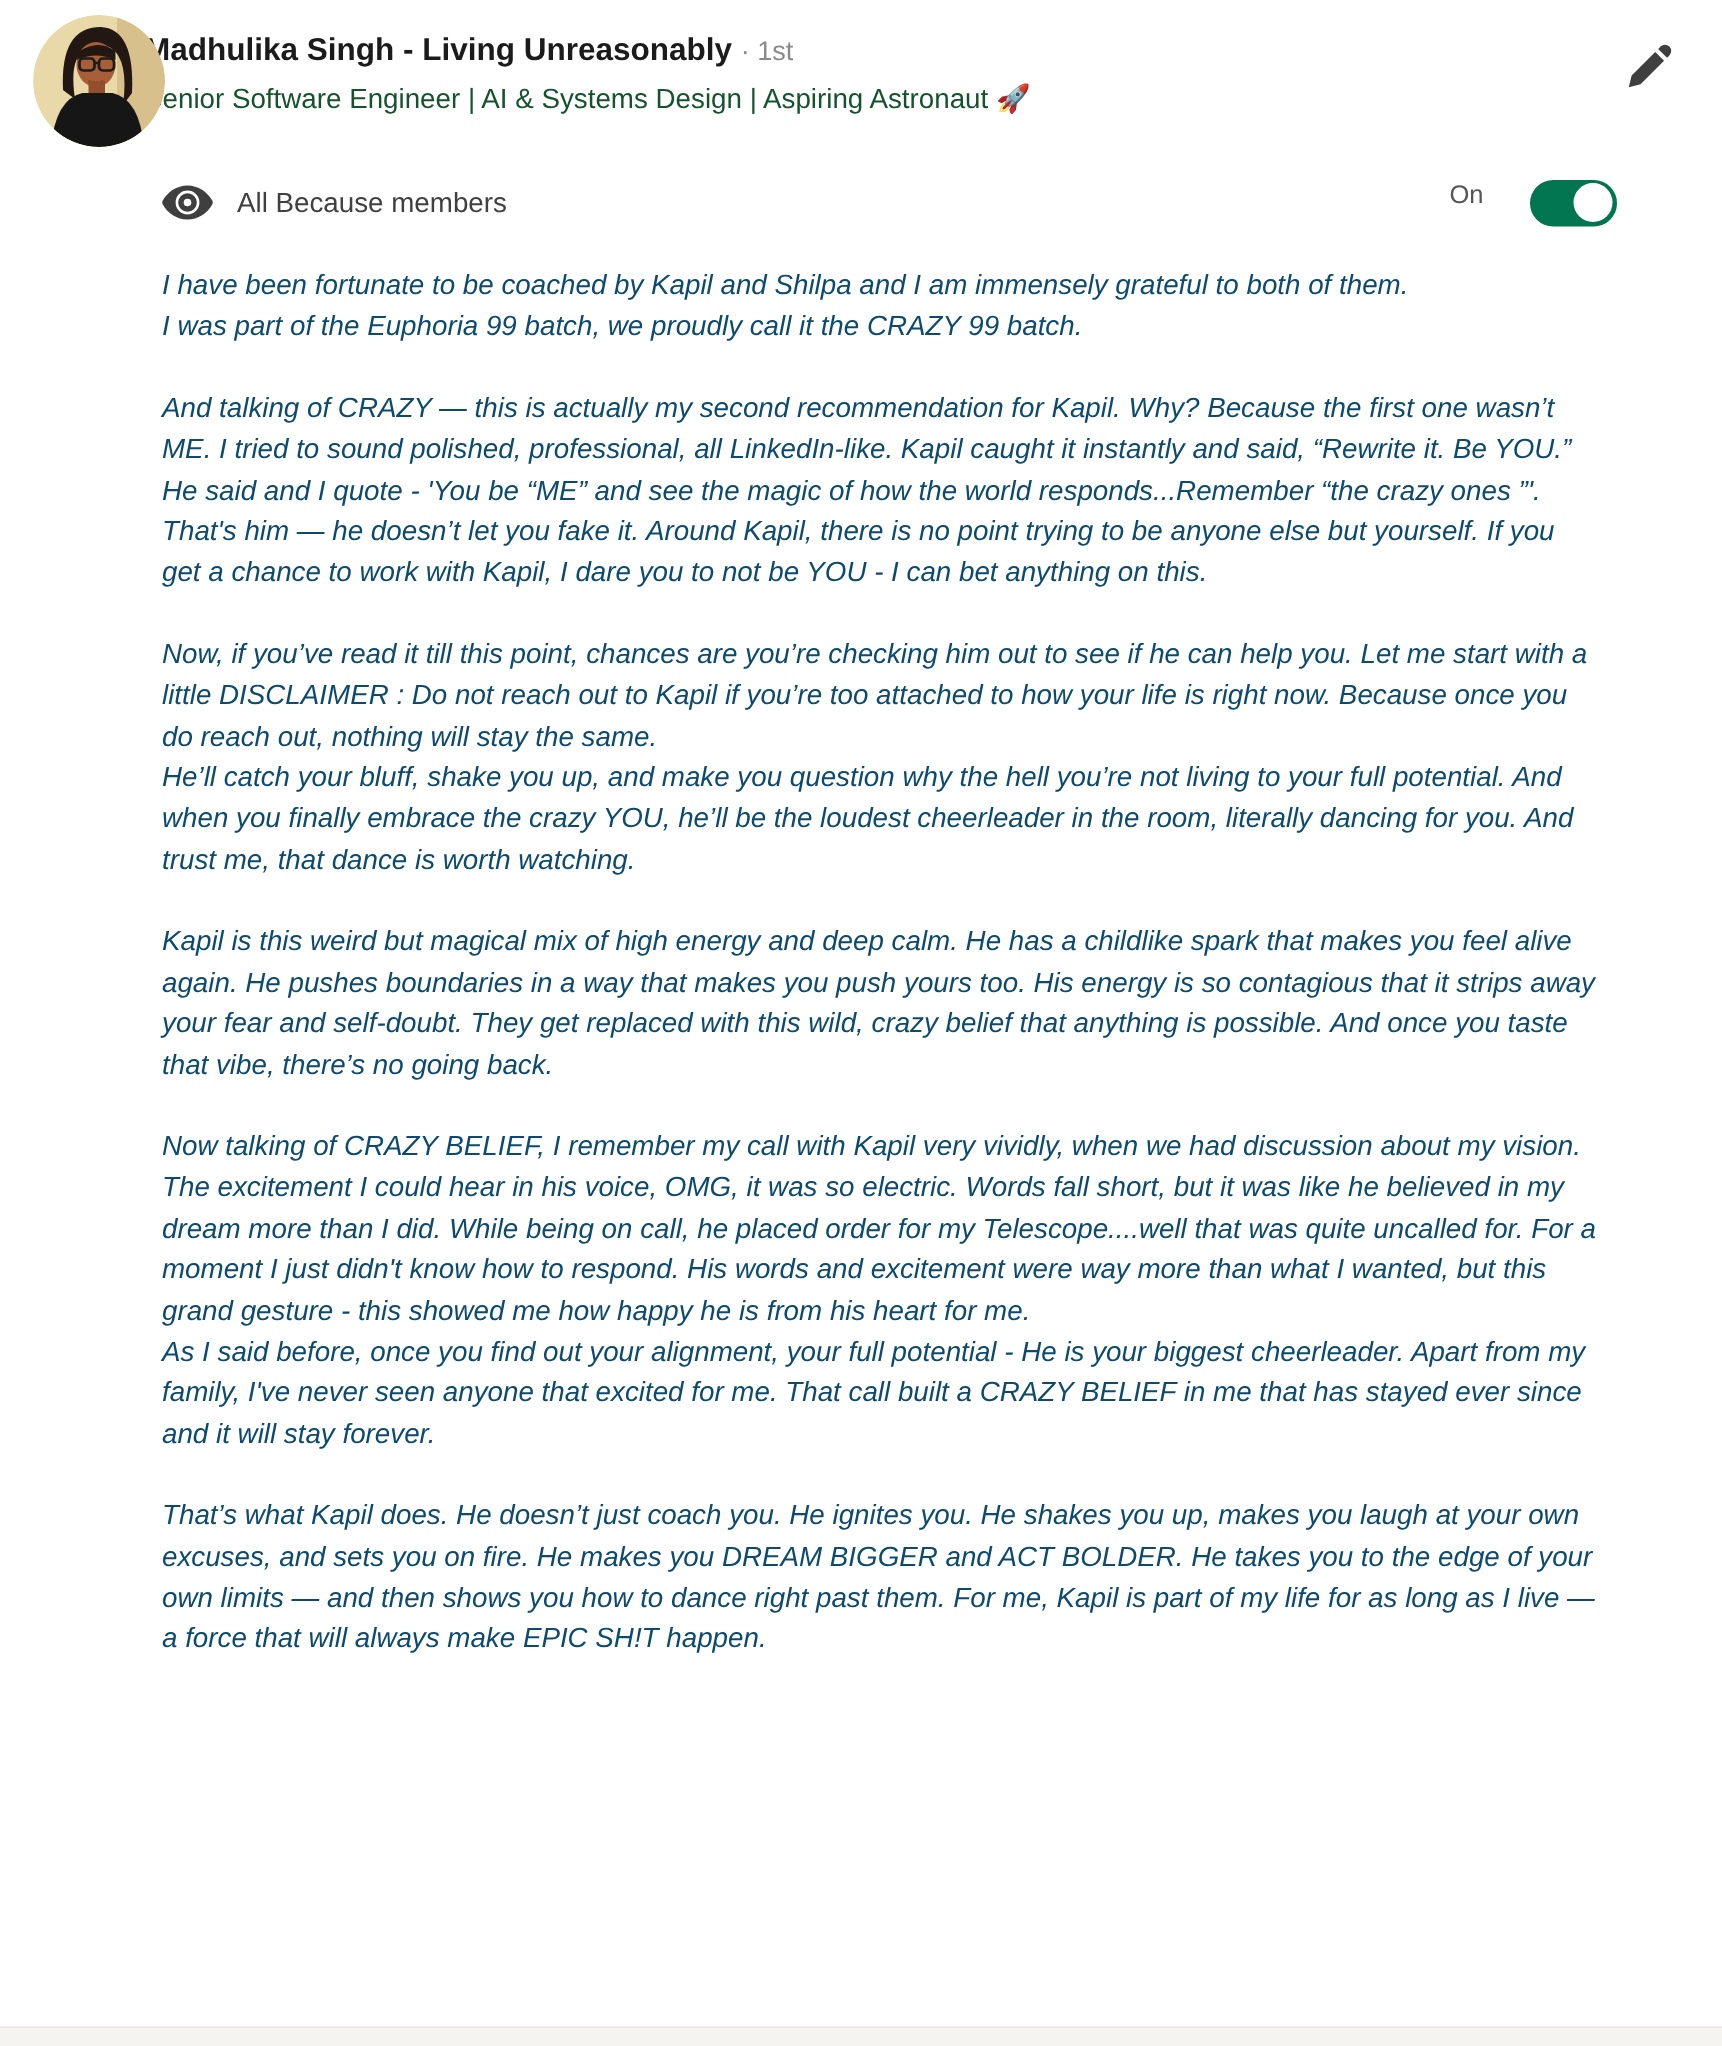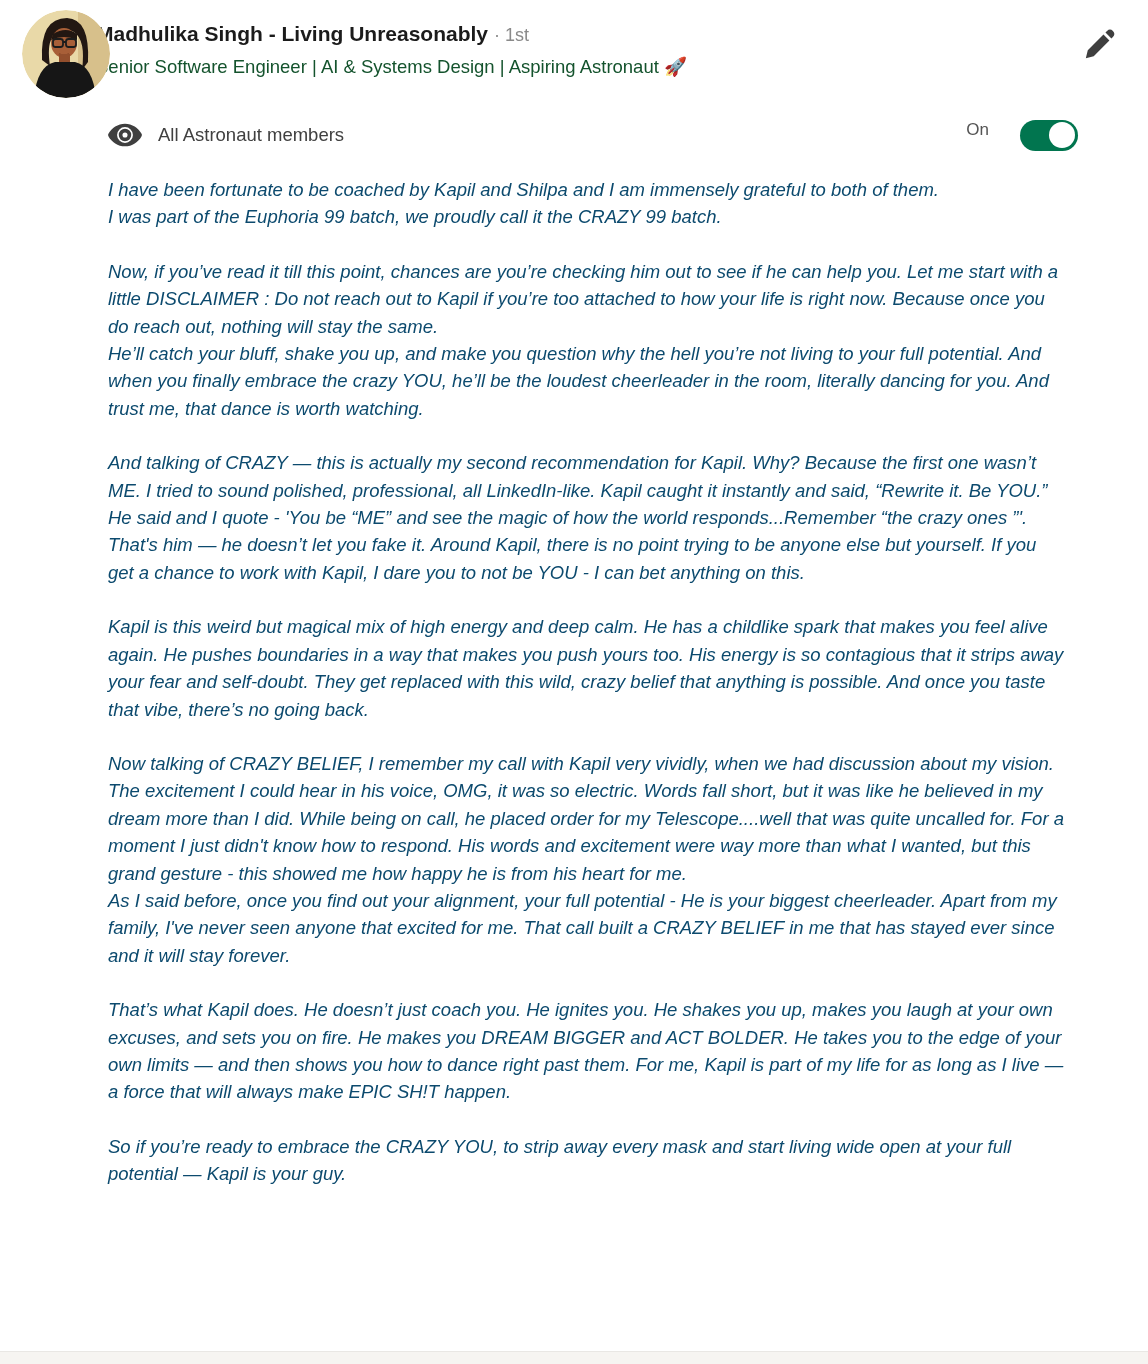--- a/index.html
+++ b/index.html
@@ -115,38 +115,37 @@
       </svg>
     </button>
   </div>
 
   <div class="visibility-row">
     <div class="vis-left">
       <svg width="34" height="24" viewBox="0 0 24 16">
         <path fill-rule="evenodd" d="M12 0C7 0 2.6 3 .3 7.2a1.7 1.7 0 0 0 0 1.6C2.6 13 7 16 12 16s9.4-3 11.7-7.2a1.7 1.7 0 0 0 0-1.6C21.4 3 17 0 12 0zm0 13.6A5.6 5.6 0 1 1 17.6 8 5.6 5.6 0 0 1 12 13.6z" fill="#3f3f3f"></path>
         <circle cx="12" cy="8" r="3.1" fill="none" stroke="#3f3f3f" stroke-width="2.6"></circle>
       </svg>
-      <span class="vis-label">All Astronaut members</span>
+      <span class="vis-label">All Because members</span>
     </div>
     <div class="toggle-wrap">
       <span class="toggle-state-label">On</span>
       <button class="toggle" aria-checked="true" role="switch">
         <span class="knob"></span>
       </button>
     </div>
   </div>
 
   <article class="post-body">
     <p>I have been fortunate to be coached by Kapil and Shilpa and I am immensely grateful to both of them.
 I was part of the Euphoria 99 batch, we proudly call it the CRAZY 99 batch.</p>
+    <p>And talking of CRAZY — this is actually my second recommendation for Kapil. Why? Because the first one wasn’t ME. I tried to sound polished, professional, all LinkedIn-like. Kapil caught it instantly and said, “Rewrite it. Be YOU.” He said and I quote - 'You be “ME” and see the magic of how the world responds...Remember “the crazy ones ”'.
+That's him — he doesn’t let you fake it. Around Kapil, there is no point trying to be anyone else but yourself. If you get a chance to work with Kapil, I dare you to not be YOU - I can bet anything on this.</p>
     <p>Now, if you’ve read it till this point, chances are you’re checking him out to see if he can help you. Let me start with a little DISCLAIMER : Do not reach out to Kapil if you’re too attached to how your life is right now. Because once you do reach out, nothing will stay the same.
 He’ll catch your bluff, shake you up, and make you question why the hell you’re not living to your full potential. And when you finally embrace the crazy YOU, he’ll be the loudest cheerleader in the room, literally dancing for you. And trust me, that dance is worth watching.</p>
-    <p>And talking of CRAZY — this is actually my second recommendation for Kapil. Why? Because the first one wasn’t ME. I tried to sound polished, professional, all LinkedIn-like. Kapil caught it instantly and said, “Rewrite it. Be YOU.” He said and I quote - 'You be “ME” and see the magic of how the world responds...Remember “the crazy ones ”'.
-That's him — he doesn’t let you fake it. Around Kapil, there is no point trying to be anyone else but yourself. If you get a chance to work with Kapil, I dare you to not be YOU - I can bet anything on this.</p>
     <p>Kapil is this weird but magical mix of high energy and deep calm. He has a childlike spark that makes you feel alive again. He pushes boundaries in a way that makes you push yours too. His energy is so contagious that it strips away your fear and self-doubt. They get replaced with this wild, crazy belief that anything is possible. And once you taste that vibe, there’s no going back.</p>
     <p>Now talking of CRAZY BELIEF, I remember my call with Kapil very vividly, when we had discussion about my vision. The excitement I could hear in his voice, OMG, it was so electric. Words fall short, but it was like he believed in my dream more than I did. While being on call, he placed order for my Telescope....well that was quite uncalled for. For a moment I just didn't know how to respond. His words and excitement were way more than what I wanted, but this grand gesture - this showed me how happy he is from his heart for me.
 As I said before, once you find out your alignment, your full potential - He is your biggest cheerleader. Apart from my family, I've never seen anyone that excited for me. That call built a CRAZY BELIEF in me that has stayed ever since and it will stay forever.</p>
     <p>That’s what Kapil does. He doesn’t just coach you. He ignites you. He shakes you up, makes you laugh at your own excuses, and sets you on fire. He makes you DREAM BIGGER and ACT BOLDER. He takes you to the edge of your own limits — and then shows you how to dance right past them. For me, Kapil is part of my life for as long as I live — a force that will always make EPIC SH!T happen.</p>
-    <p>So if you’re ready to embrace the CRAZY YOU, to strip away every mask and start living wide open at your full potential — Kapil is your guy.</p>
   </article>
 
   <div class="bottom-strip"></div>
 </div>
 
 </body></html>

